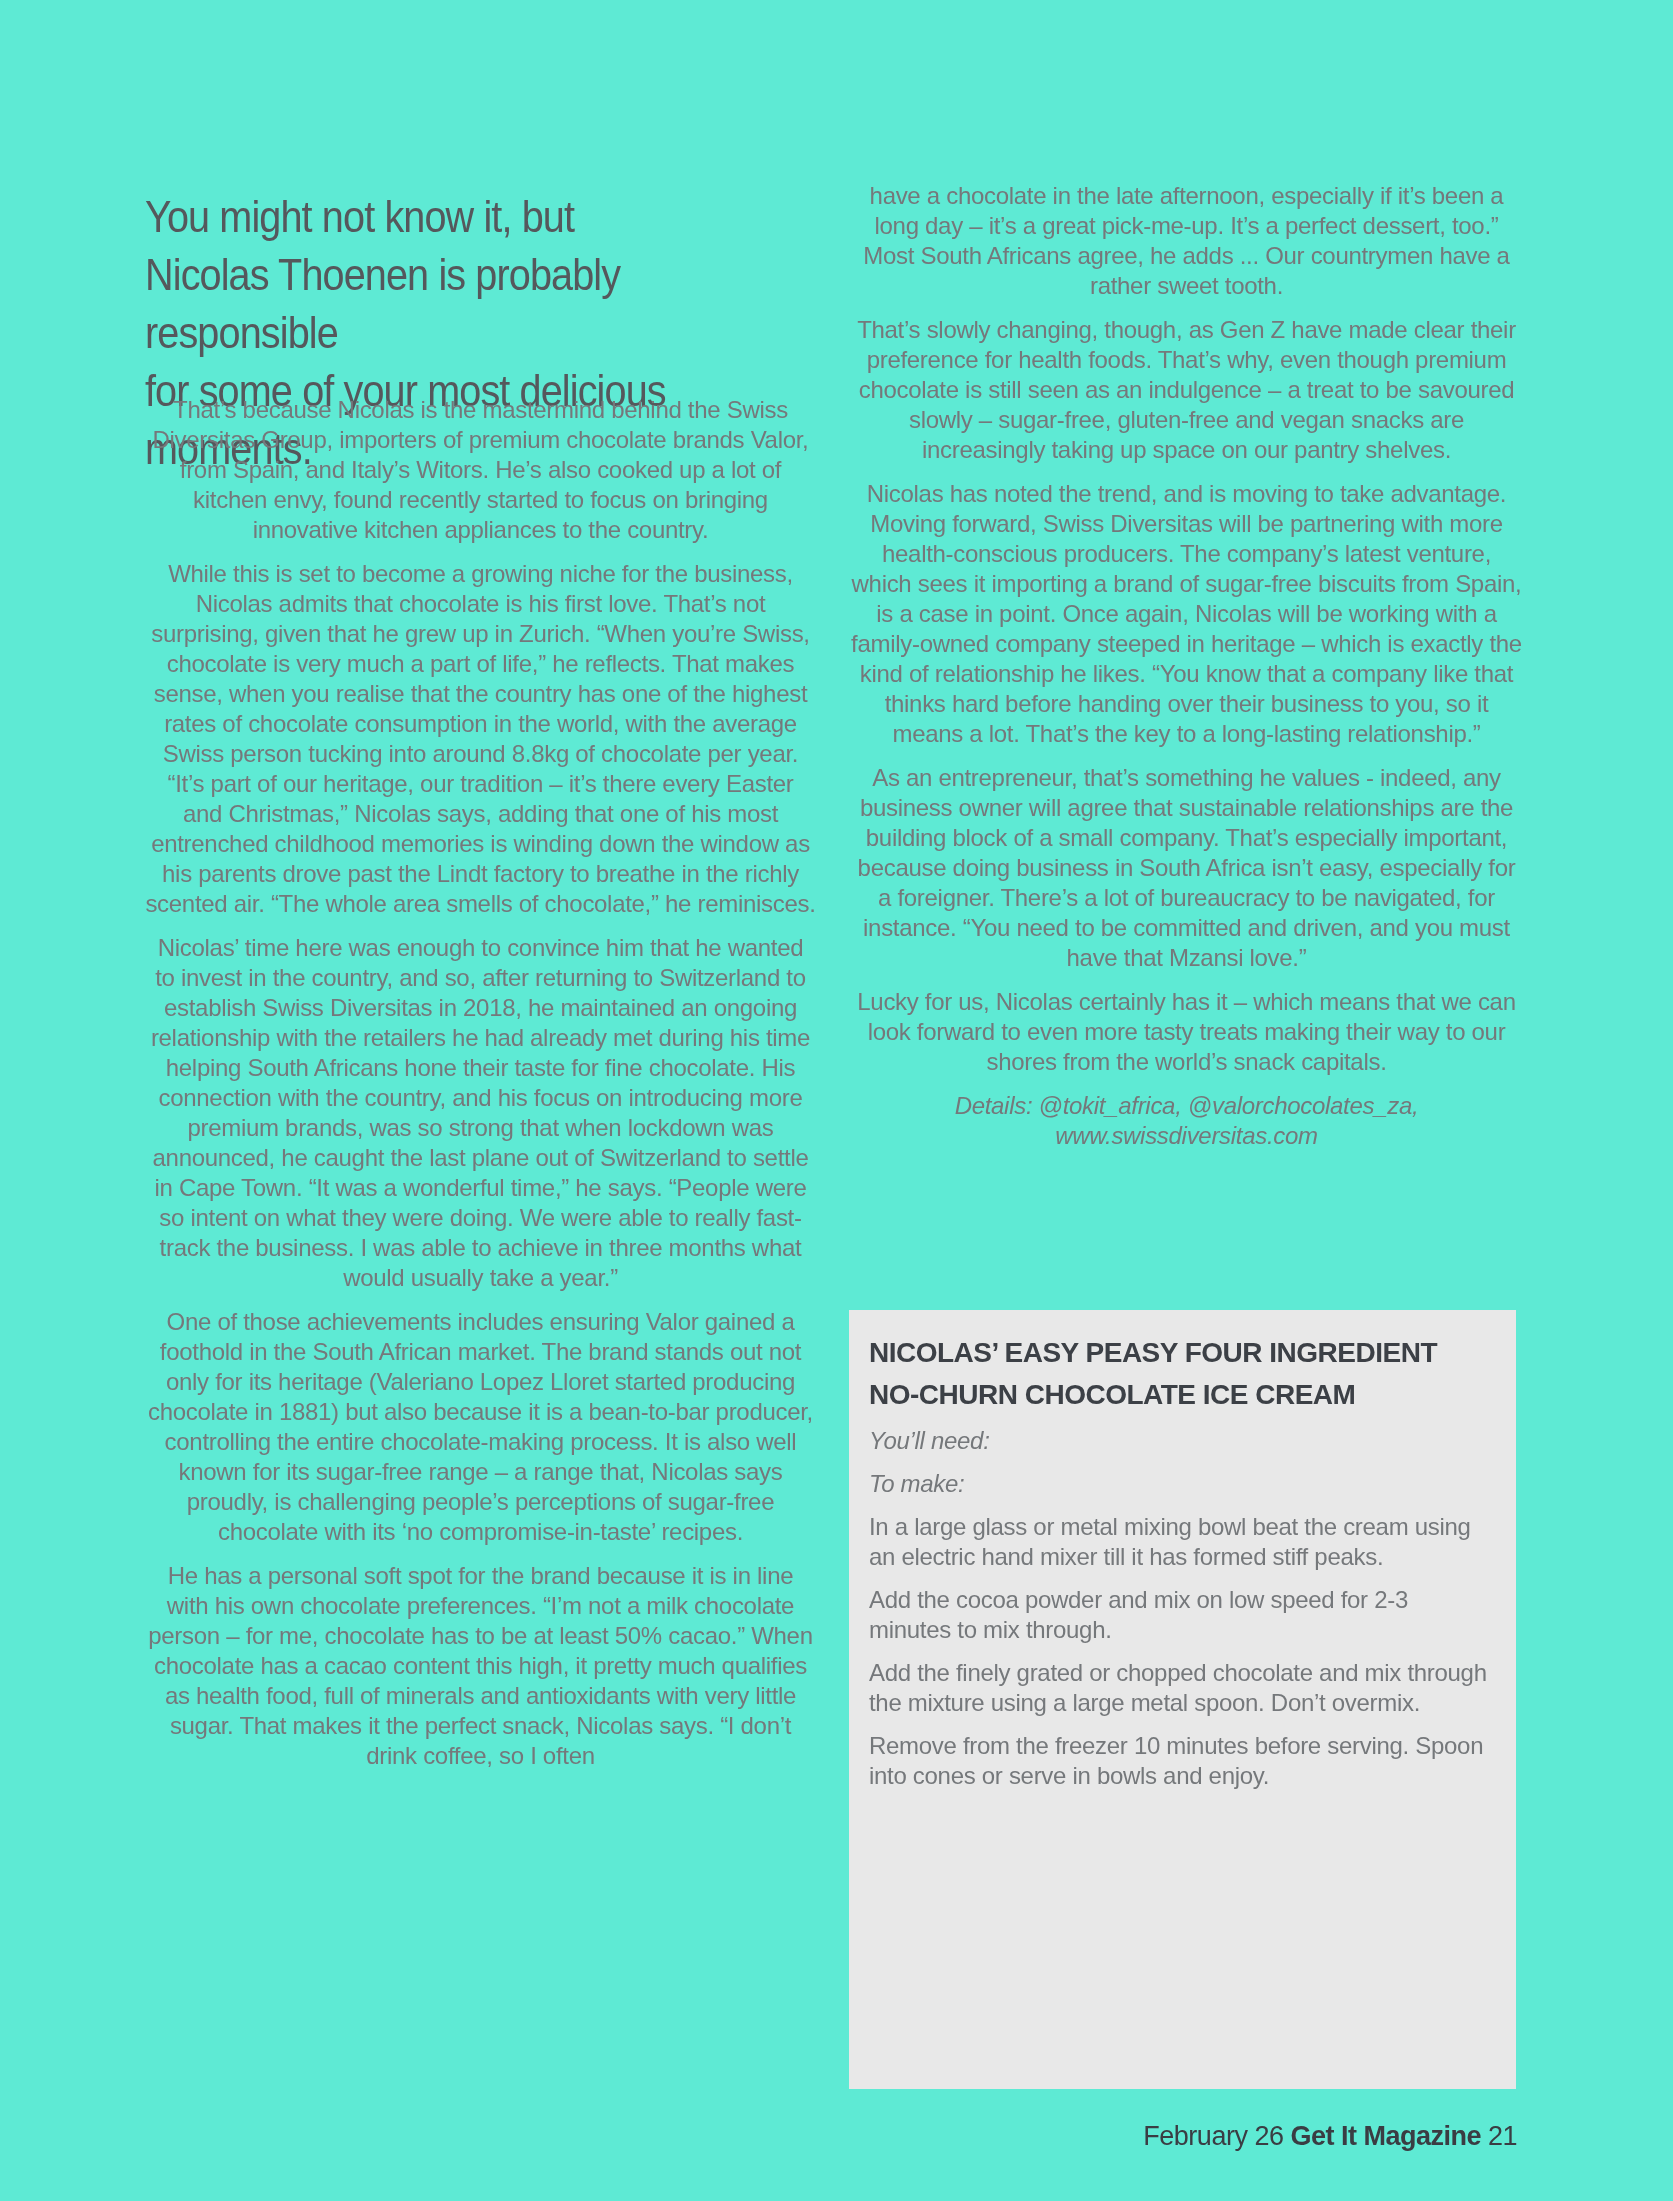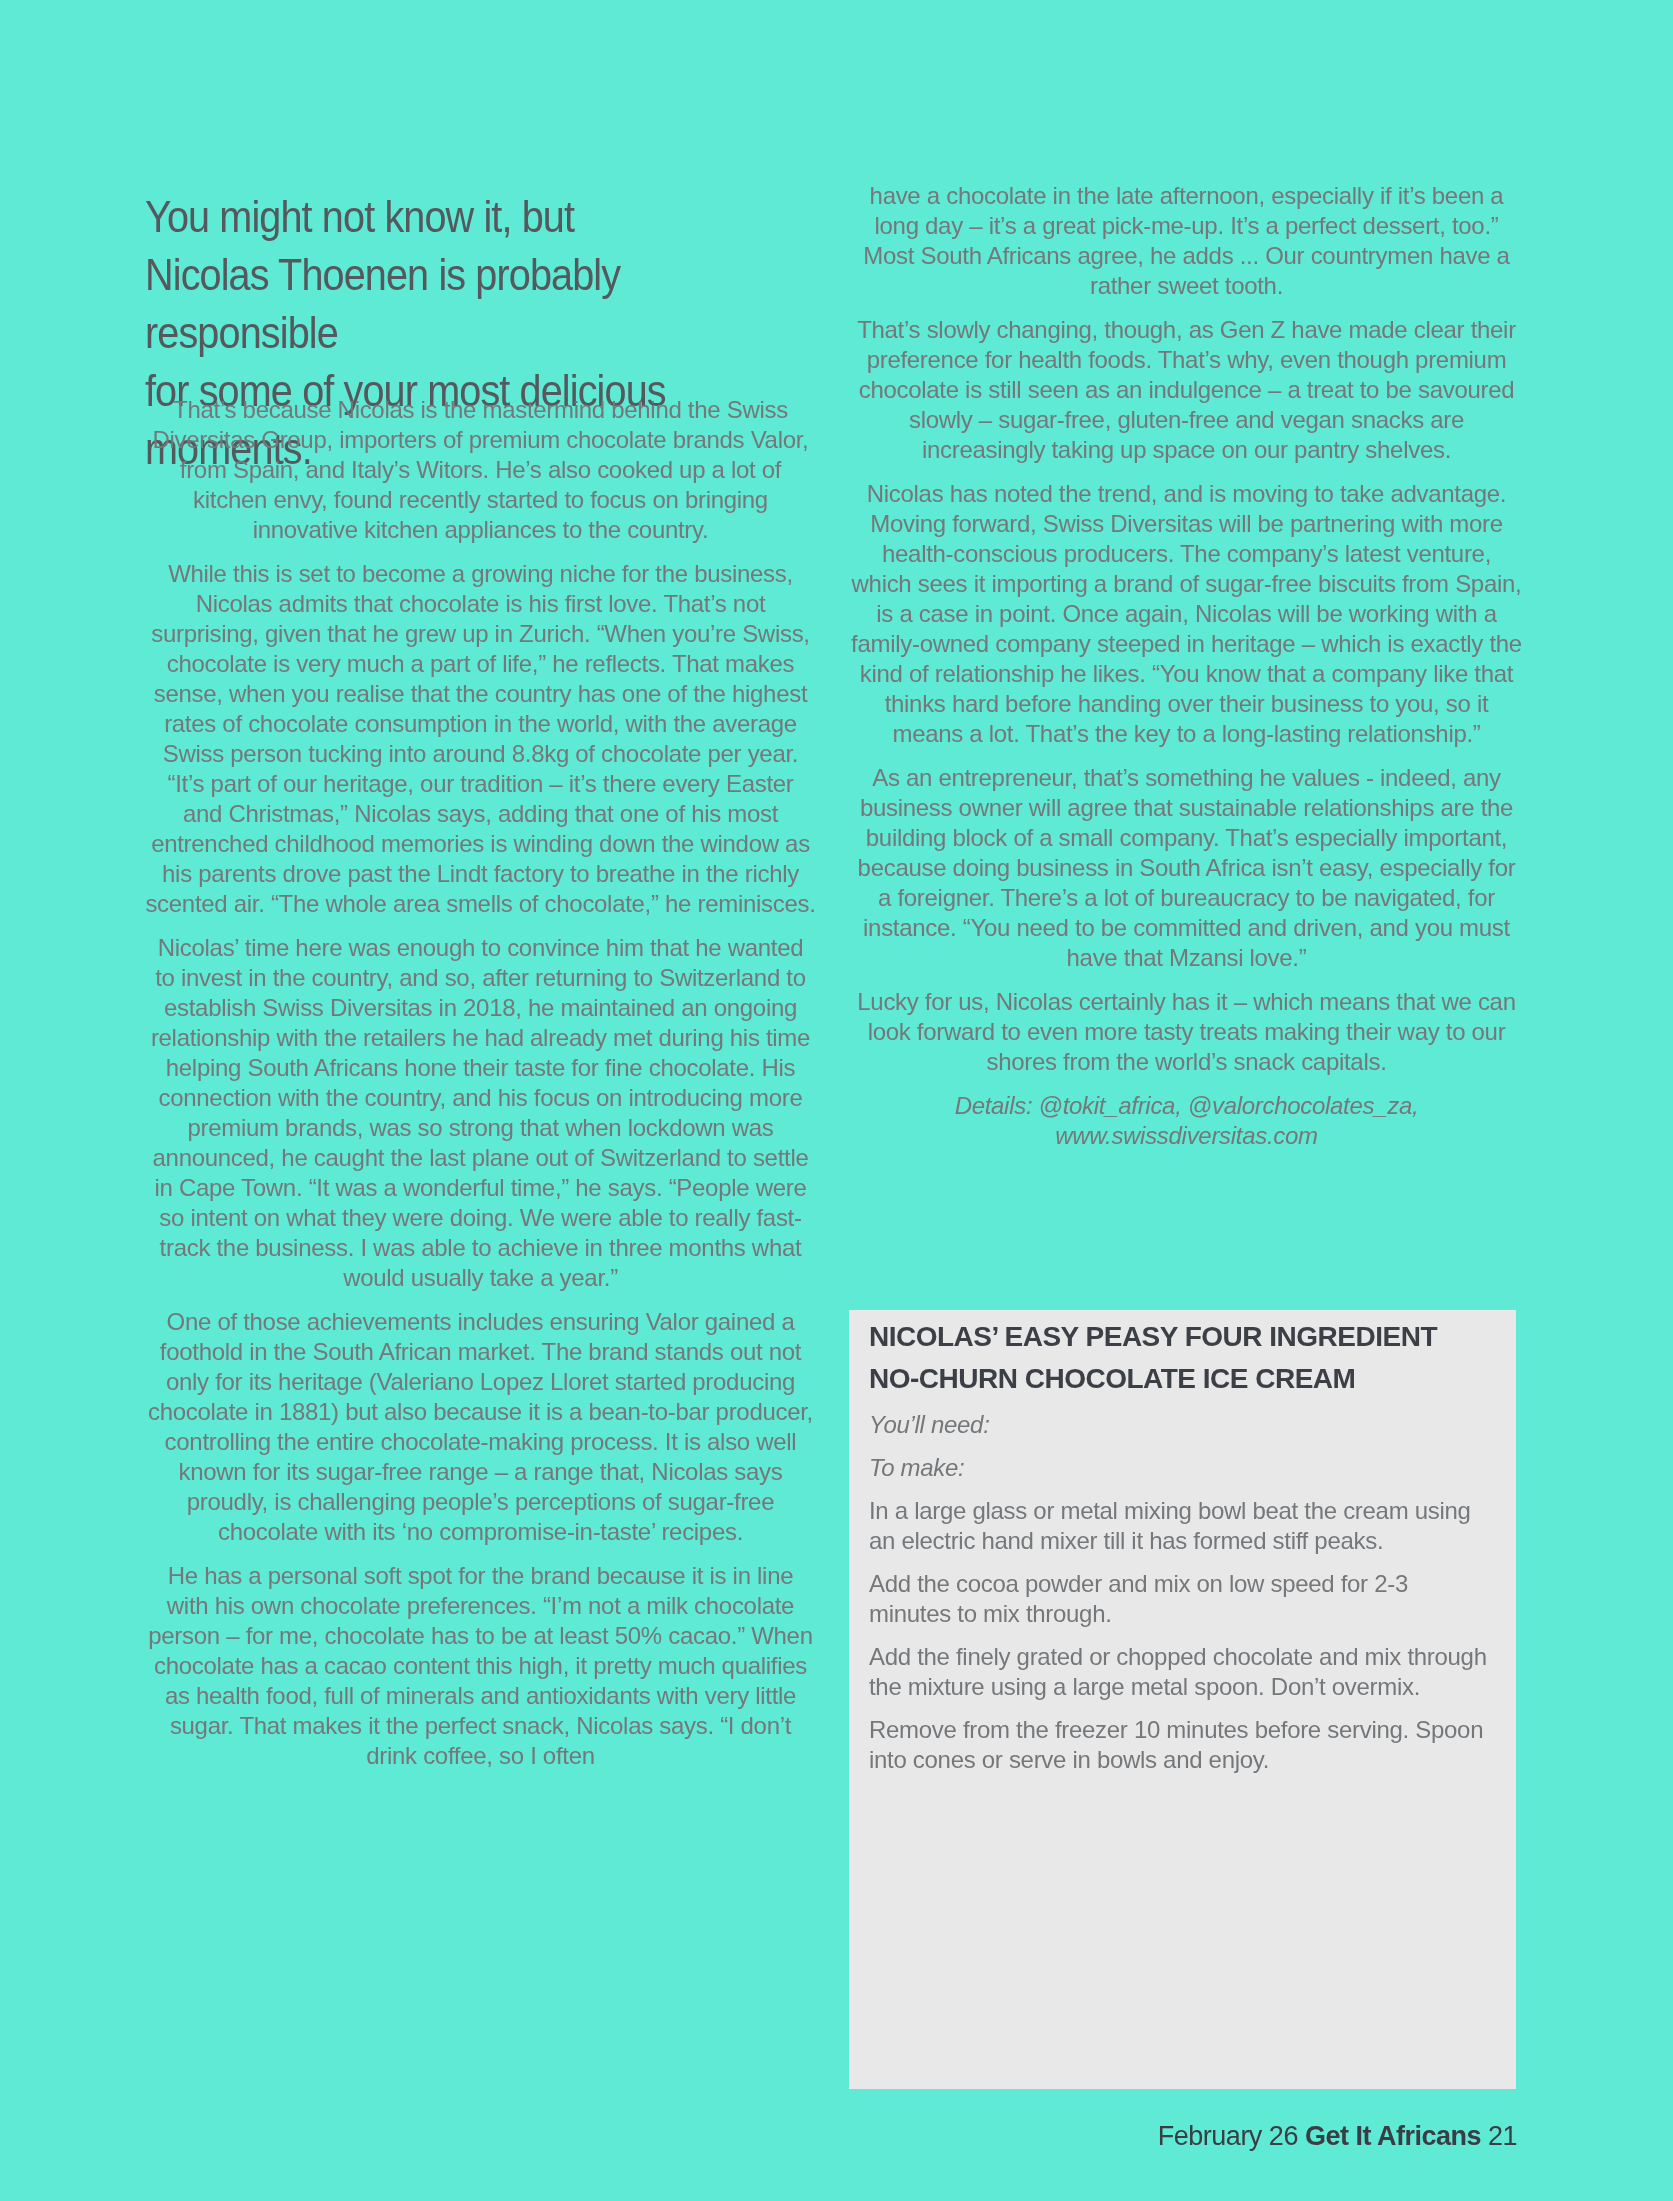--- a/index.html
+++ b/index.html
@@ -38,21 +38,21 @@
   .col-right{left:851px;top:181px;}
   .details{font-style:italic;}
   .recipe-box{
     position:absolute;
     left:849px;
     top:1310px;
     width:667px;
     height:779px;
     background:#e8e8e8;
     box-sizing:border-box;
-    padding:6px 20px 0 20px;
+    padding:22px 20px 0 20px;
   }
   .recipe-title{margin:0 0 10px 0;}
   .recipe-title div{
     font-size:28px;
     font-weight:bold;
     letter-spacing:-0.5px;
     line-height:42px;
     color:#3c4046;
   }
   .recipe-box p{
@@ -110,17 +110,17 @@
     </div>
     <p class="label">You’ll need:</p>
     <p class="label">To make:</p>
     <p>In a large glass or metal mixing bowl beat the cream using an electric hand mixer till it has formed stiff peaks.</p>
     <p>Add the cocoa powder and mix on low speed for 2-3 minutes to mix through.</p>
     <p>Add the finely grated or chopped chocolate and mix through the mixture using a large metal spoon. Don’t overmix.</p>
     <p>Remove from the freezer 10 minutes before serving. Spoon into cones or serve in bowls and enjoy.</p>
   </div>
 
   <div class="page-footer">
-    <span>February 26 </span><span class="bold">Get It Africans</span><span> 21</span>
+    <span>February 26 </span><span class="bold">Get It Magazine</span><span> 21</span>
   </div>
 
 </div>
 
 
 </body></html>

